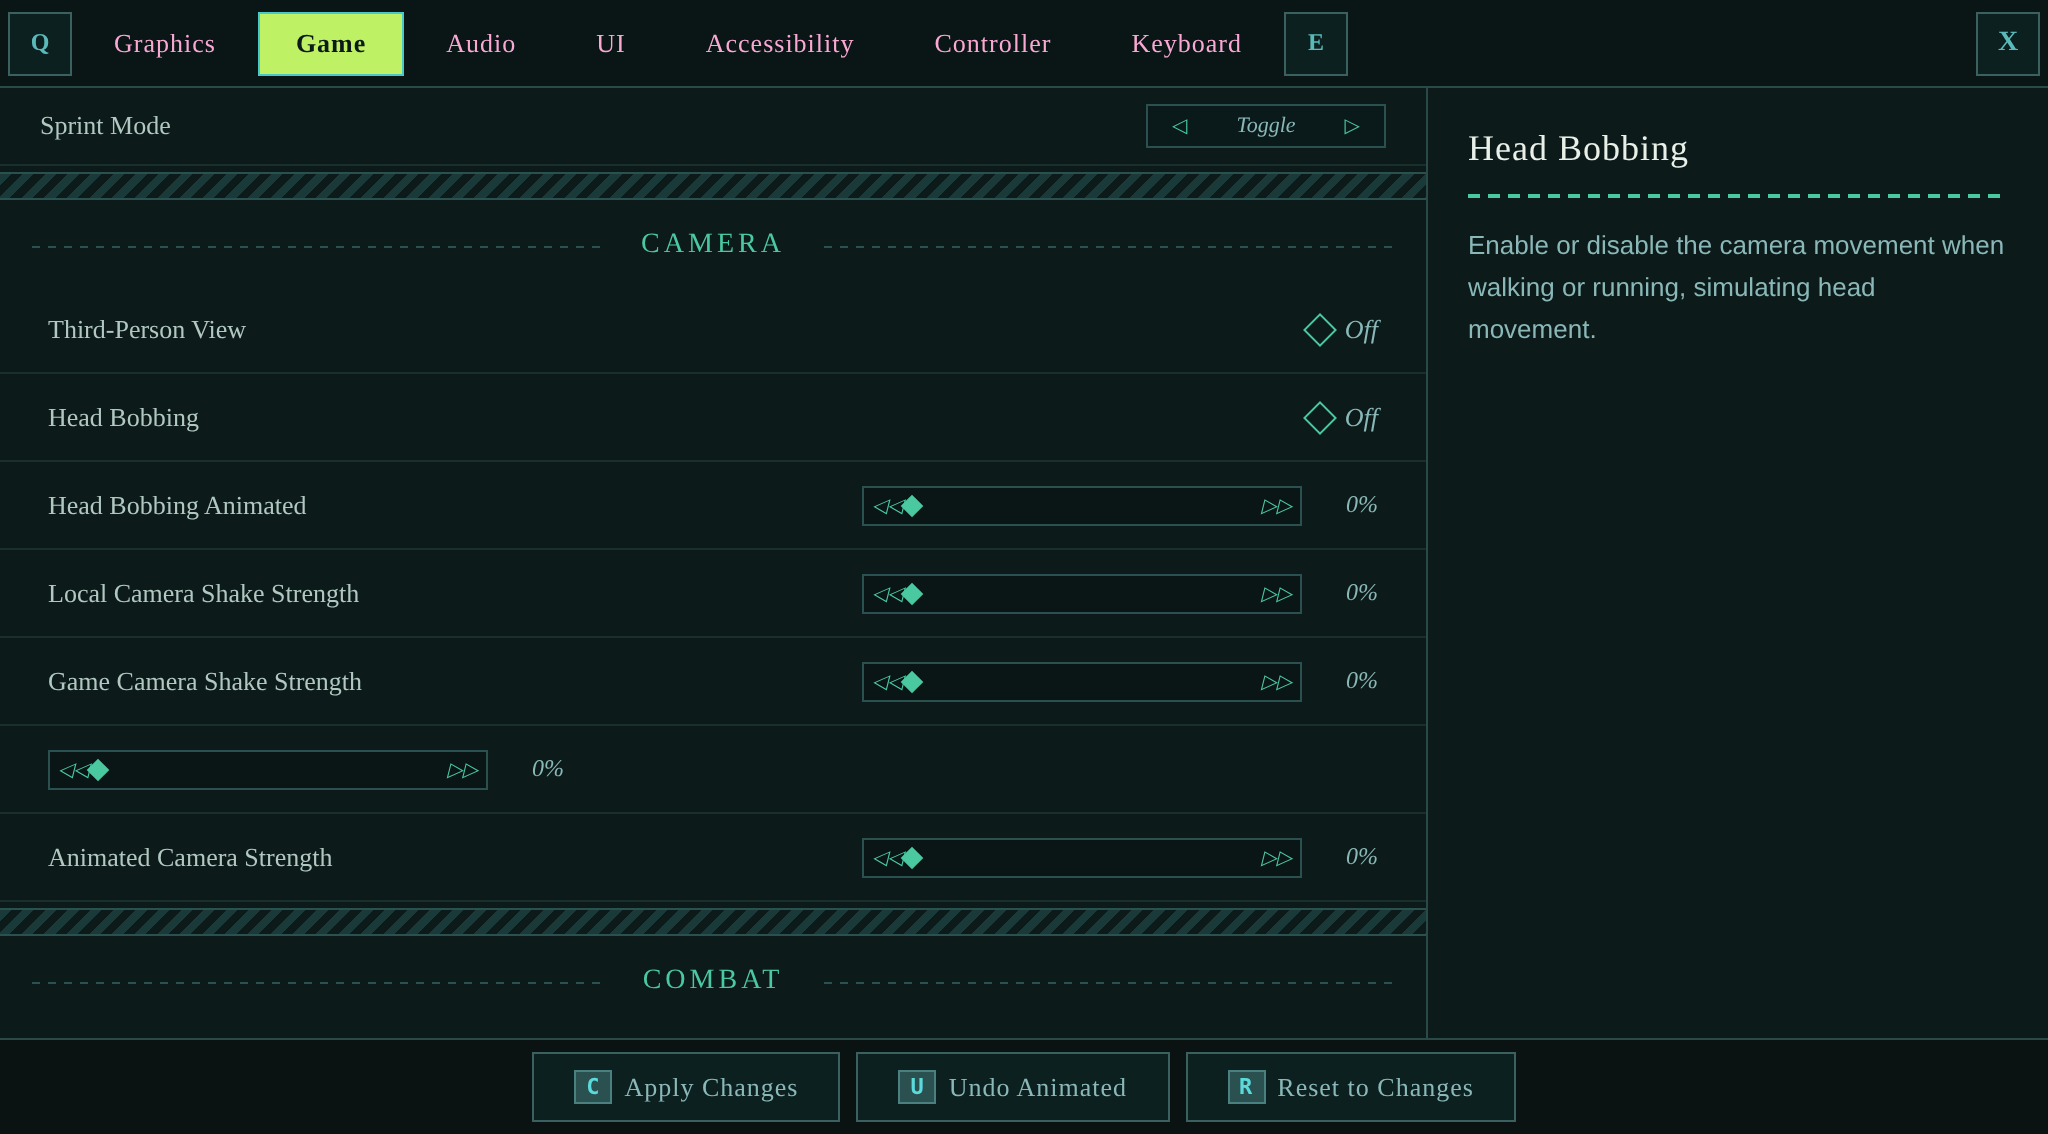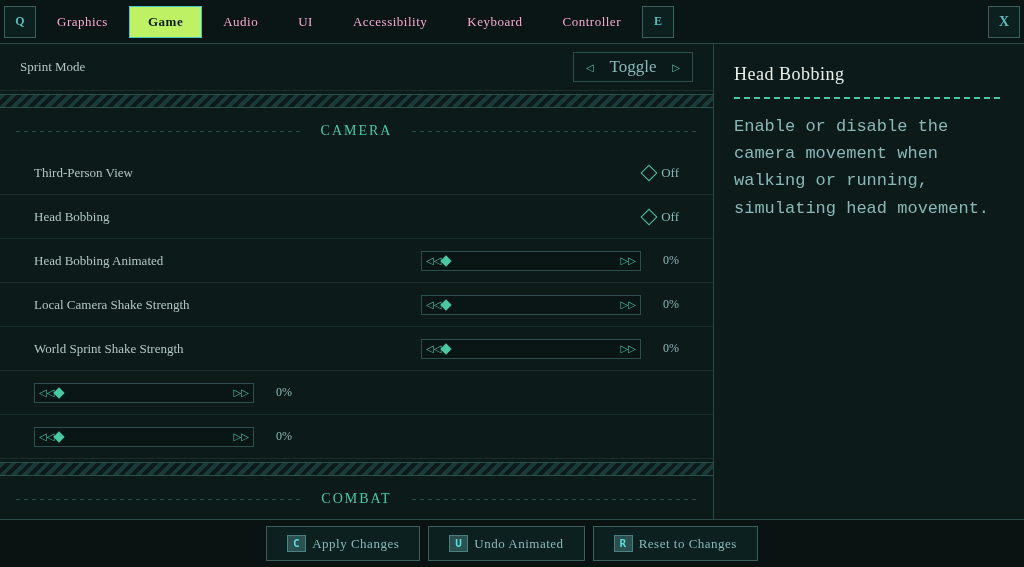--- a/index.html
+++ b/index.html
@@ -120,36 +120,37 @@
       font-size: 14px;
       letter-spacing: 2px;
       padding: 0 20px;
       text-transform: uppercase;
     }
 
     
     .setting-row {
       display: flex;
       align-items: center;
-      padding: 10px 34px;
+      padding: 10px 24px;
       border-bottom: 1px solid #1a2e2e;
       min-height: 44px;
     }
 
     .setting-label {
       flex: 1;
       font-size: 13px;
       color: #b0c8c0;
       font-family: 'Georgia', serif;
     }
 
     .setting-control {
       display: flex;
       align-items: center;
       gap: 8px;
+      font-style: italic;
     }
 
     
     .toggle-control {
       display: flex;
       align-items: center;
       gap: 6px;
       background: #0a1a1a;
       border: 1px solid #2a5050;
       padding: 4px 12px;
@@ -159,21 +160,22 @@
 
     .toggle-arrow-left, .toggle-arrow-right {
       color: #4ac8a0;
       font-size: 10px;
     }
 
     .toggle-value {
       flex: 1;
       text-align: center;
       color: #8ab8b8;
-      font-size: 17px;
+      font-size: 11px;
+      font-style: italic;
     }
 
     
     .diamond-toggle {
       display: flex;
       align-items: center;
       gap: 6px;
       color: #8ab8b8;
       font-size: 13px;
     }
@@ -262,24 +264,24 @@
       letter-spacing: 0.5px;
     }
 
     .info-divider {
       height: 2px;
       background: repeating-linear-gradient(90deg, #4ac8a0 0px, #4ac8a0 6px, transparent 6px, transparent 10px);
       margin-bottom: 14px;
     }
 
     .info-description {
-      font-size: 17px;
+      font-size: 13px;
       color: #8ab8b8;
       line-height: 1.6;
-      font-family: Liberation Mono, monospace;
+      font-family: Liberation Sans, sans-serif;
     }
 
     
     .bottom-bar {
       height: 48px;
       background: #0a1212;
       border-top: 1px solid #2a4a4a;
       display: flex;
       align-items: center;
       justify-content: center;
@@ -349,22 +351,22 @@
 <body>
 
 <div class="top-nav">
   <div class="nav-corner">Q</div>
 
   <div class="nav-tab">Graphics</div>
   <div class="nav-tab active">Game</div>
   <div class="nav-tab">Audio</div>
   <div class="nav-tab">UI</div>
   <div class="nav-tab">Accessibility</div>
+  <div class="nav-tab">Controller</div>
   <div class="nav-tab">Keyboard</div>
-  <div class="nav-tab">Controller</div>
 
   <div class="nav-corner">E</div>
   <div class="nav-spacer"></div>
   <div class="nav-x">X</div>
 </div>
 
 <div class="main-layout">
 
   <div class="settings-panel">
 
@@ -423,21 +425,21 @@
           <div class="slider-fill"></div>
           <div class="slider-left-arrows">◁◁</div>
           <div class="slider-thumb"></div>
           <div class="slider-right-arrows">▷▷</div>
         </div>
         <span class="slider-value">0%</span>
       </div>
     </div>
 
     <div class="setting-row">
-      <span class="setting-label">World Sprint Shake Strength</span>
+      <span class="setting-label">Game Camera Shake Strength</span>
       <div class="slider-control setting-control">
         <div class="slider-track">
           <div class="slider-fill"></div>
           <div class="slider-left-arrows">◁◁</div>
           <div class="slider-thumb"></div>
           <div class="slider-right-arrows">▷▷</div>
         </div>
         <span class="slider-value">0%</span>
       </div>
     </div>
@@ -448,20 +450,21 @@
           <div class="slider-fill"></div>
           <div class="slider-left-arrows">◁◁</div>
           <div class="slider-thumb"></div>
           <div class="slider-right-arrows">▷▷</div>
         </div>
         <span class="slider-value">0%</span>
       </div>
     </div>
 
     <div class="setting-row">
+      <span class="setting-label">Animated Camera Strength</span>
       <div class="slider-control setting-control">
         <div class="slider-track">
           <div class="slider-fill"></div>
           <div class="slider-left-arrows">◁◁</div>
           <div class="slider-thumb"></div>
           <div class="slider-right-arrows">▷▷</div>
         </div>
         <span class="slider-value">0%</span>
       </div>
     </div>

